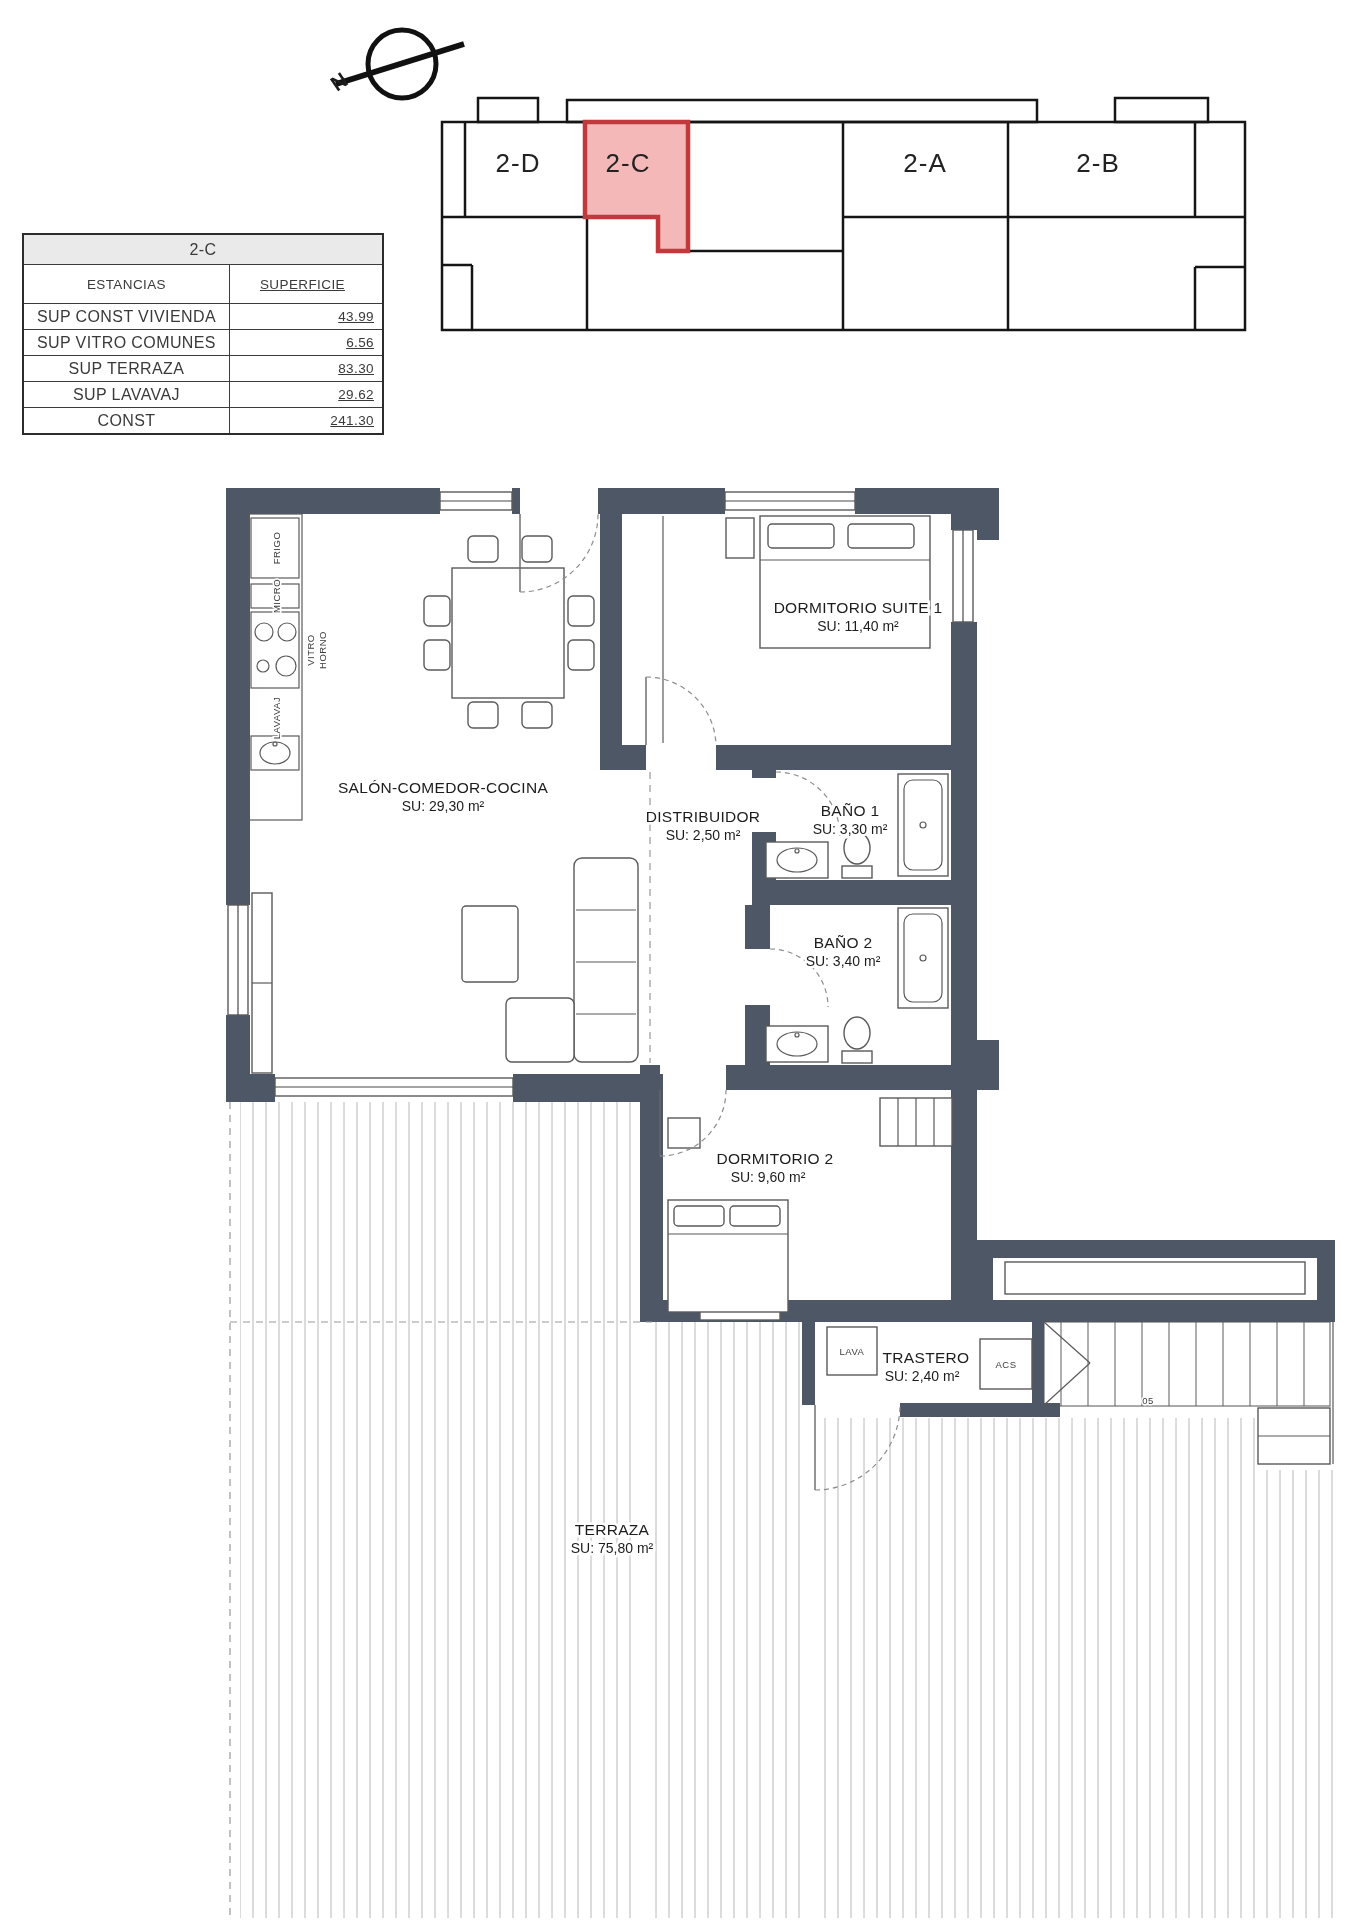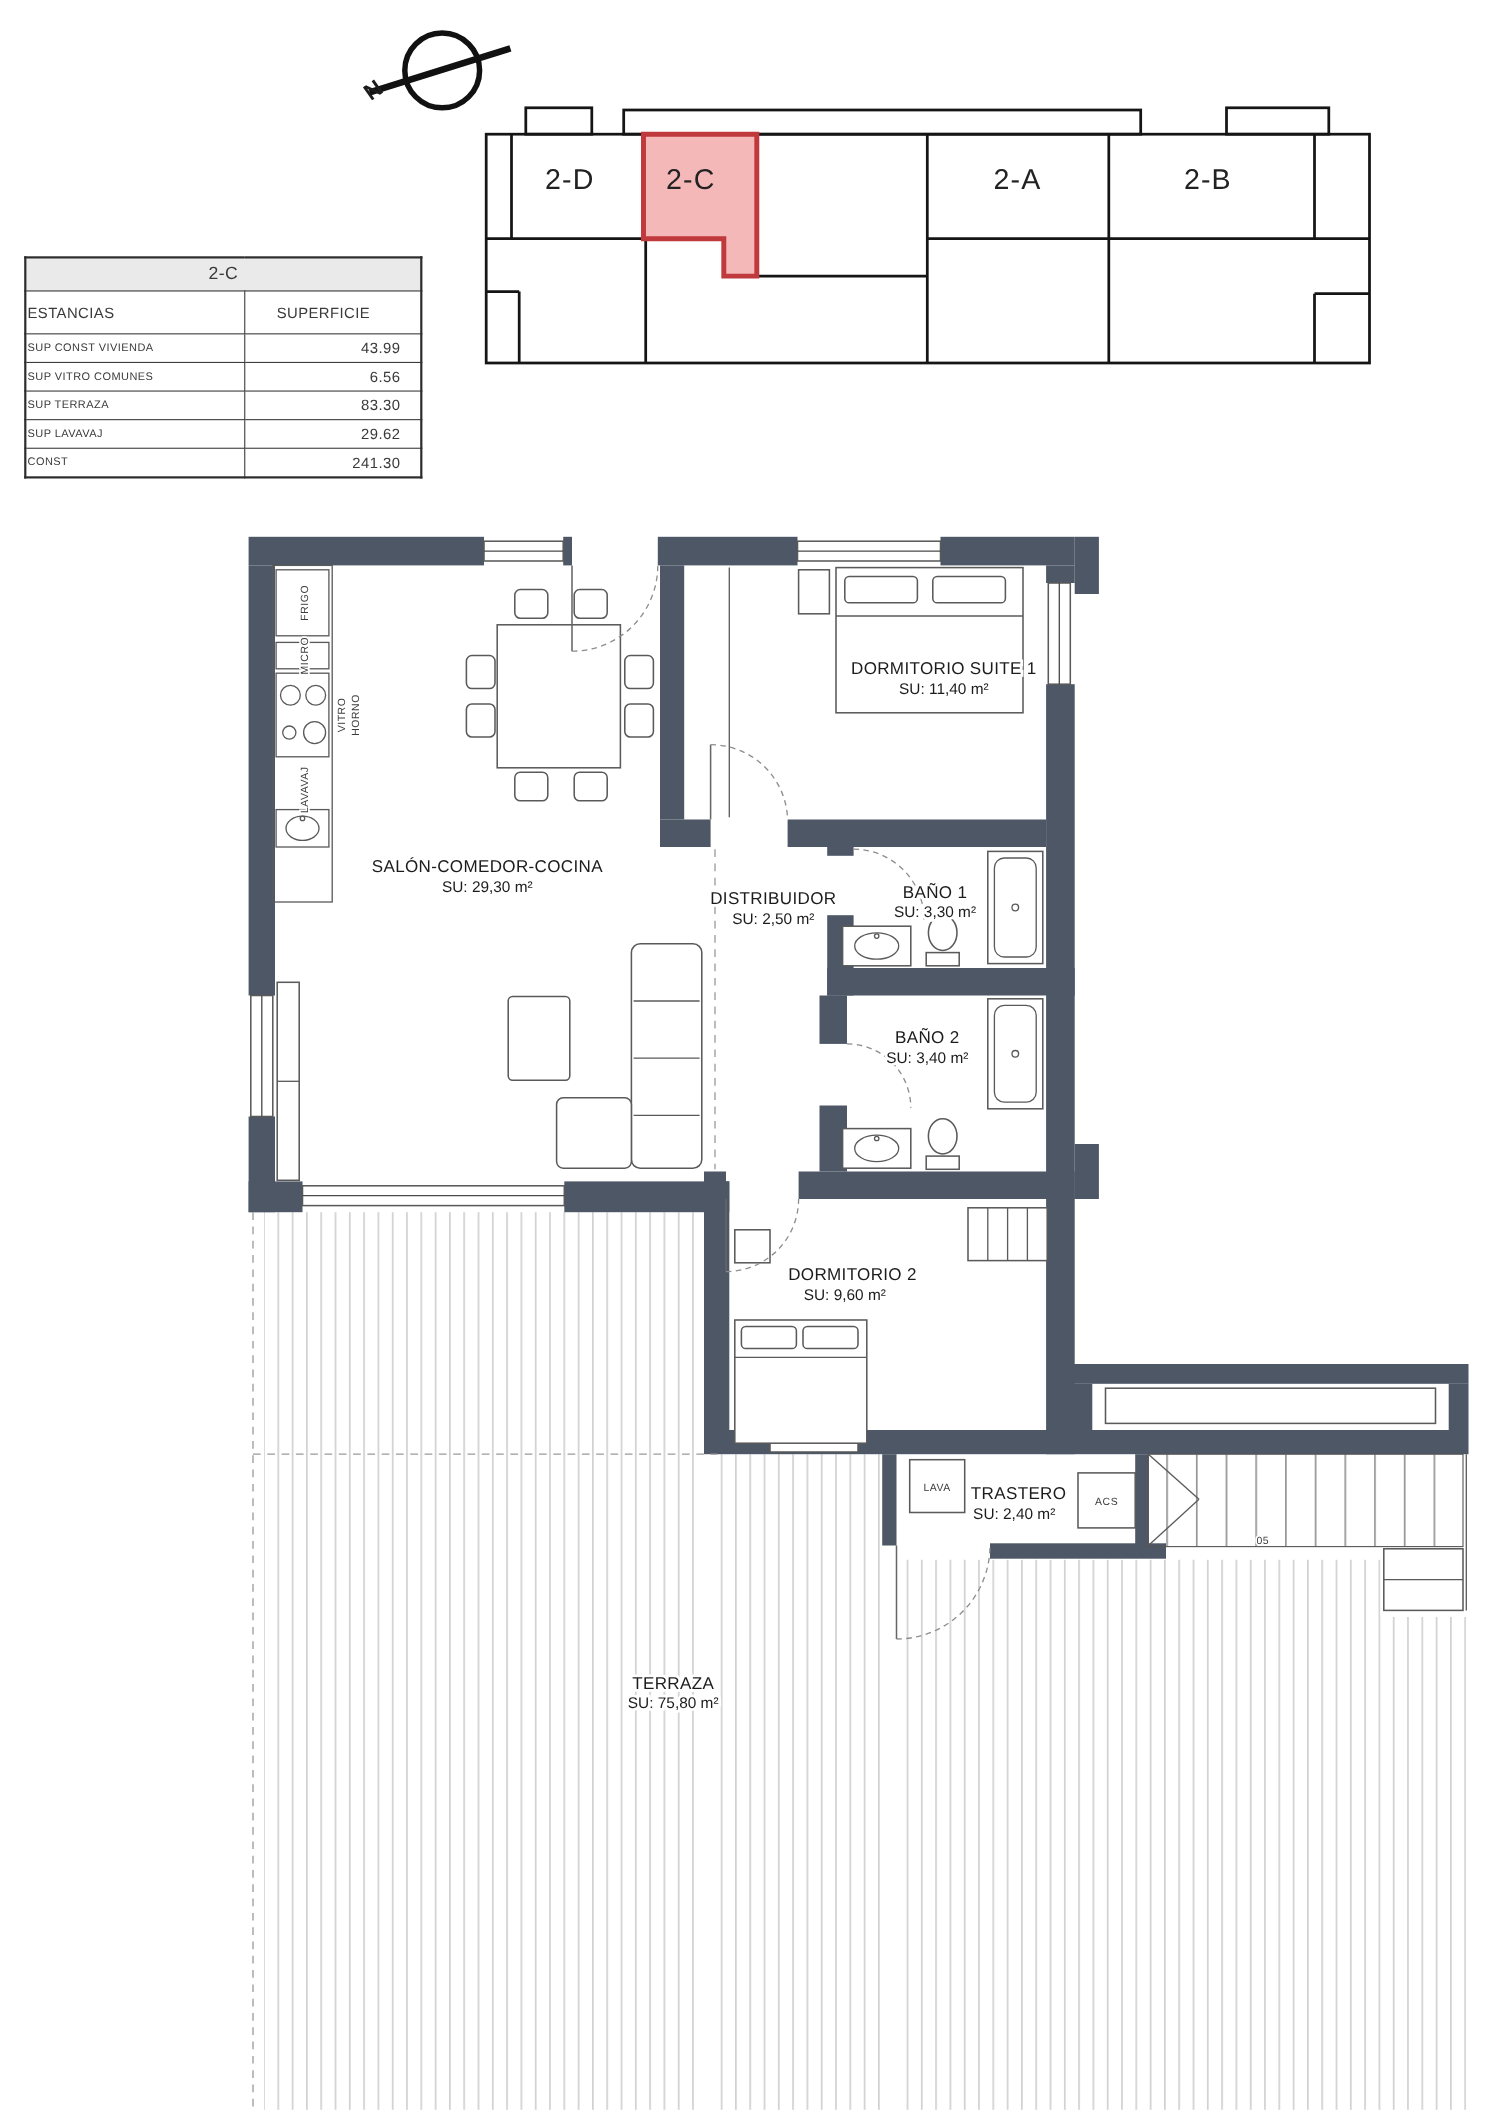--- a/index.html
+++ b/index.html
@@ -8,22 +8,22 @@
   .plan-svg{position:absolute;left:0;top:0;width:1356px;height:1920px;}
   
   .summary{position:absolute;left:22px;top:233px;width:362px;border-collapse:collapse;
            font-size:14.5px;color:#3a3a3a;letter-spacing:.4px;}
   .summary td,.summary th{border:1px solid #3c3c3c;font-weight:normal;}
   .summary{border:2px solid #2c2c2c;}
   .summary .t-title td{background:#eaeaea;text-align:center;height:27px;font-size:16px;}
   .summary .t-sub td{background:#eaeaea;text-align:center;height:27px;font-size:16px;letter-spacing:1px;}
   .summary .t-head td{height:36px;font-size:13.5px;}
   .summary .t-row td{height:23px;}
-  .summary .c-label{width:213px;text-align:left;font-size:10px;}
-  .summary .c-val{width:148px;text-align:right;padding-right:18px;font-size:13.5px;}
+  .summary .c-label{width:213px;text-align:center;font-size:16px;}
+  .summary .c-val{width:148px;text-align:right;padding-right:8px;font-size:13.5px;text-decoration:underline;}
   svg text{font-family:"Liberation Sans",sans-serif;fill:#1c1c1c;}
   .room-name{font-size:15.5px;letter-spacing:.3px;paint-order:stroke;stroke:#fff;stroke-width:5px;}
   .room-area{font-size:14px;paint-order:stroke;stroke:#fff;stroke-width:5px;}
   .mini-label{font-size:9.5px;fill:#3c3c3c;letter-spacing:.5px;paint-order:stroke;stroke:#fff;stroke-width:3px;}
   .unit-label{font-size:26px;fill:#222;letter-spacing:1px;}
   .kp{stroke:#151515;stroke-width:2.5;fill:none;}
   .wall{fill:#4d5765;}
   .furn{fill:#fff;stroke:#5a5a5a;stroke-width:1.4;}
   .thin{stroke:#5a5a5a;stroke-width:1.2;fill:none;}
   .winline{stroke:#4a4a4a;stroke-width:1.2;}

